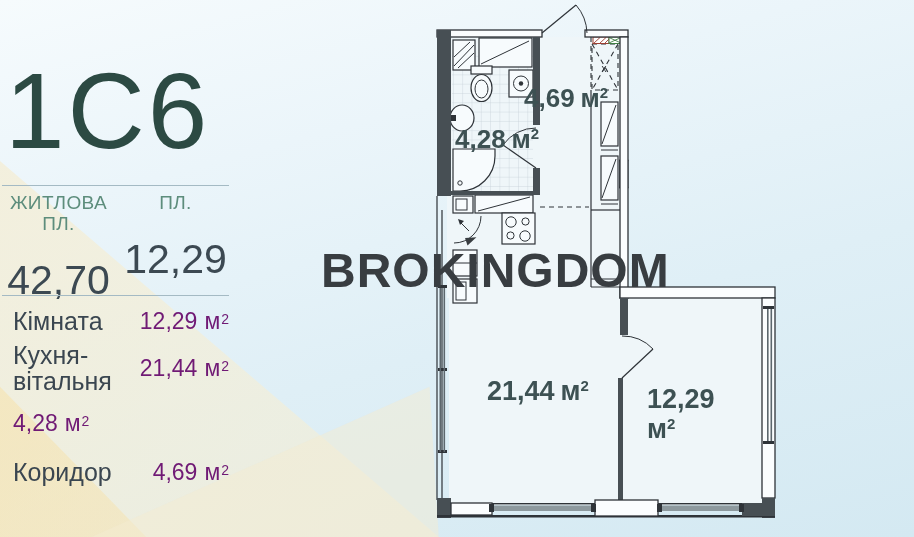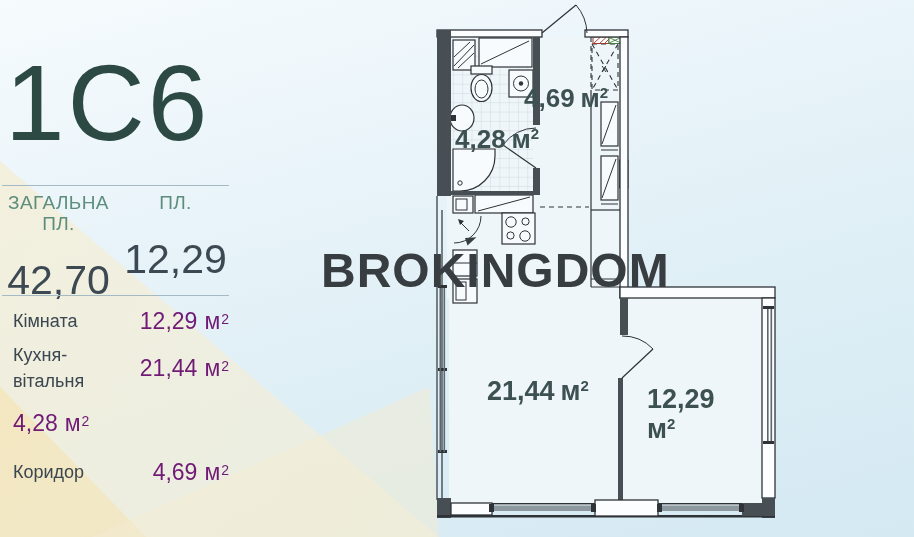--- a/index.html
+++ b/index.html
@@ -11,33 +11,33 @@
   .bgshape{position:absolute;inset:0;pointer-events:none;}
   .bg1{background:linear-gradient(120deg,rgba(244,238,215,.85),rgba(246,238,210,.35));
        clip-path:polygon(0 30%,48% 100%,0 100%);}
   .bg2{background:linear-gradient(120deg,rgba(248,223,160,.55),rgba(248,230,180,.15));
        clip-path:polygon(0 72%,16% 100%,0 100%);}
   .bg3{background:rgba(243,236,210,.5);
        clip-path:polygon(10% 100%,47% 72%,48% 100%);}
 
   
   .panel{position:absolute;left:0;top:0;width:245px;height:537px;z-index:3;}
-  .title{position:absolute;left:5px;top:50px;font-size:107px;line-height:1.0;
+  .title{position:absolute;left:5px;top:58px;font-size:107px;line-height:1.0;
          letter-spacing:3px;color:#2c4a43;}
   .divider{position:absolute;left:2px;width:227px;height:1px;background:#a4bac4;}
   .d1{top:185px}.d2{top:295px}
   .summary{position:absolute;top:192px;left:0;width:234px;display:flex;}
   .scol{flex:1;text-align:center;}
   .slabel span{display:block;font-size:19px;line-height:21px;letter-spacing:.4px;color:#5d8d7c;}
   .sval{margin-top:23px;font-size:41px;color:#3c4952;}
   .rooms{position:absolute;top:301px;left:13px;width:216px;}
   .row{display:flex;justify-content:space-between;align-items:center;}
   .row:nth-child(1){height:40px}.row:nth-child(2){height:54px}
   .row:nth-child(3){height:56px}.row:nth-child(4){height:42px}
-  .rlabel span{display:block;font-size:18px;line-height:26px;color:#3a4650;}
+  .rlabel span{display:block;font-size:25px;line-height:26px;color:#3a4650;}
   .rval{font-size:23px;color:#701a75;white-space:nowrap;}
   .rval .u{margin-left:7px;}
   .rval sup{font-size:14px;vertical-align:5px;margin-left:1px;}
 
   
   .watermark{position:absolute;left:321px;top:243px;z-index:2;
      font-size:48px;font-weight:700;letter-spacing:1px;color:#383d41;white-space:nowrap;}
   .wm-i{position:relative;display:inline-block;}
   .flag{position:absolute;left:0px;top:-7px;width:0;height:0;
      border-left:11px solid #383d41;border-top:3px solid transparent;
@@ -62,21 +62,21 @@
 <div class="bgshape bg1"></div>
 <div class="bgshape bg2"></div>
 <div class="bgshape bg3"></div>
 
 <div class="panel">
   <div class="title">1С6</div>
   <div class="divider d1"></div>
   <div class="summary">
     <div class="scol">
       <div class="slabel">
-        <span>ЗАГАЛЬНА</span>
+        <span>ЖИТЛОВА</span>
         <span>ПЛ.</span>
       </div>
       <div class="sval">42,70</div>
     </div>
     <div class="scol">
       <div class="slabel">
         <span>ПЛ.</span>
       </div>
       <div class="sval">12,29</div>
     </div>

